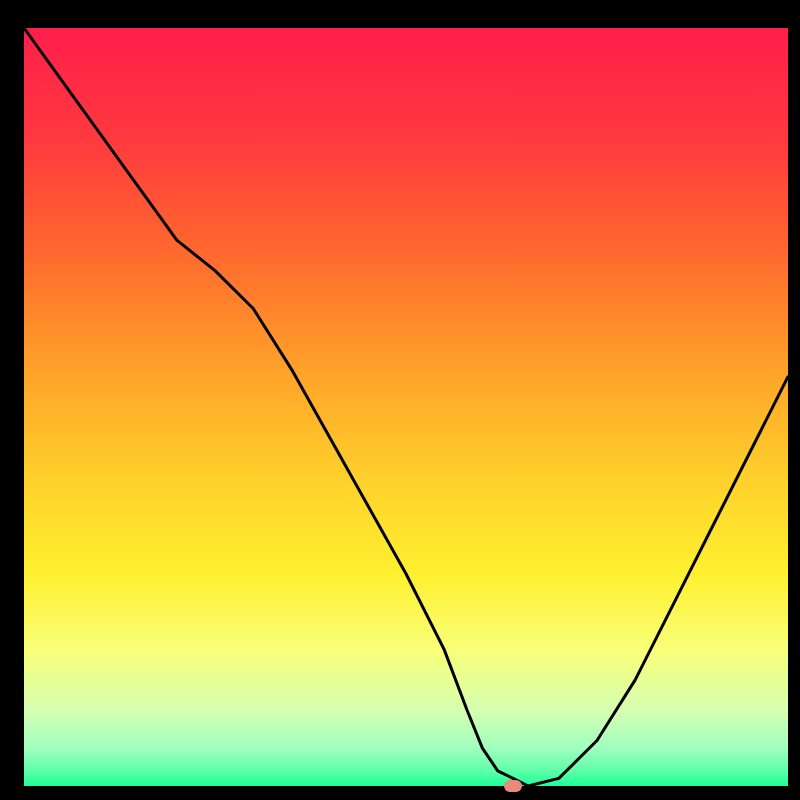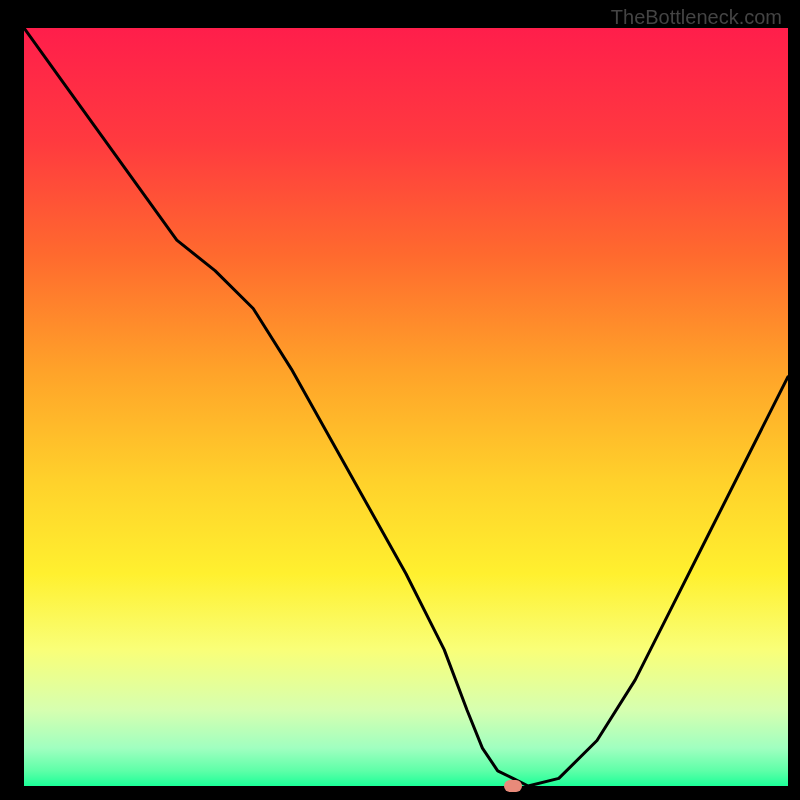--- a/index.html
+++ b/index.html
@@ -53,21 +53,20 @@
     height: 12px;
     background: #e88a7a;
     border-radius: 6px;
     transform: translate(-50%, -50%);
   }
 </style>
 </head>
 <body>
 
 <div class="container">
-  <div class="watermark">TheBottleneck.com</div>
 
   <div class="plot-area">
     <svg class="gradient-bg" viewBox="0 0 764 758" preserveAspectRatio="none">
       <defs>
         <linearGradient id="bg-grad" x1="0" y1="0" x2="0" y2="1">
             <stop offset="0%" stop-color="#ff1e4b"></stop>
             <stop offset="15%" stop-color="#ff3a3f"></stop>
             <stop offset="30%" stop-color="#ff6a2e"></stop>
             <stop offset="45%" stop-color="#ffa229"></stop>
             <stop offset="60%" stop-color="#ffd22b"></stop>

